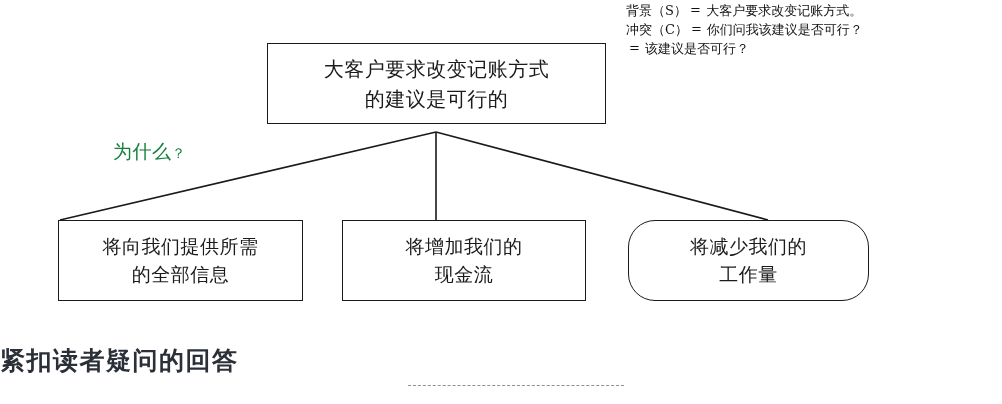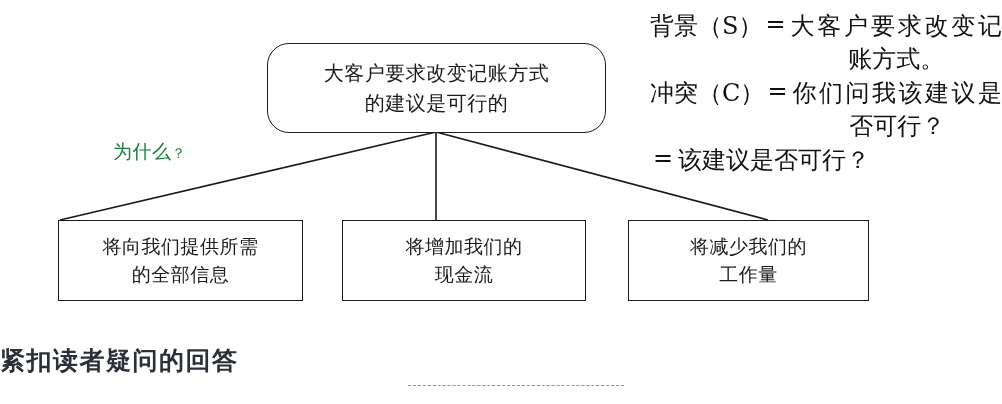--- a/index.html
+++ b/index.html
@@ -49,24 +49,23 @@
     letter-spacing: 0.5px;
     color: #1b1b1b;
     white-space: pre-line;
     padding: 2px 6px;
   }
 
   #top-box {
     left: 267px;
     top: 43px;
     width: 339px;
-    height: 90px;
+    height: 81px;
     font-size: 20px;
     line-height: 1.5;
-    border-radius: 22px;
   }
 
   #left-box {
     left: 58px;
     top: 220px;
     width: 245px;
     height: 81px;
   }
 
   #middle-box {
@@ -74,20 +73,21 @@
     top: 220px;
     width: 244px;
     height: 81px;
   }
 
   #right-box {
     left: 628px;
     top: 220px;
     width: 241px;
     height: 81px;
+    border-radius: 27px;
   }
 
   
   #why-label {
     position: absolute;
     left: 113px;
     top: 139px;
     z-index: 3;
     font-family: "DejaVu Sans", sans-serif;
     font-size: 19px;
@@ -97,26 +97,25 @@
   }
   #why-label .q-mark {
     font-size: 14px;
     vertical-align: baseline;
   }
 
   
   #scq-block {
     position: absolute;
     left: 626px;
-    top: 10px;
+    top: 2px;
     z-index: 3;
     font-family: "DejaVu Serif", serif;
-    font-size: 24px;
+    font-size: 13px;
     color: #111111;
-    margin-left: 24px;
   }
   .scq-row {
     display: flex;
     align-items: flex-start;
     margin-bottom: 1px;
   }
   .scq-label {
     flex: 0 0 auto;
     white-space: nowrap;
     letter-spacing: 0px;

